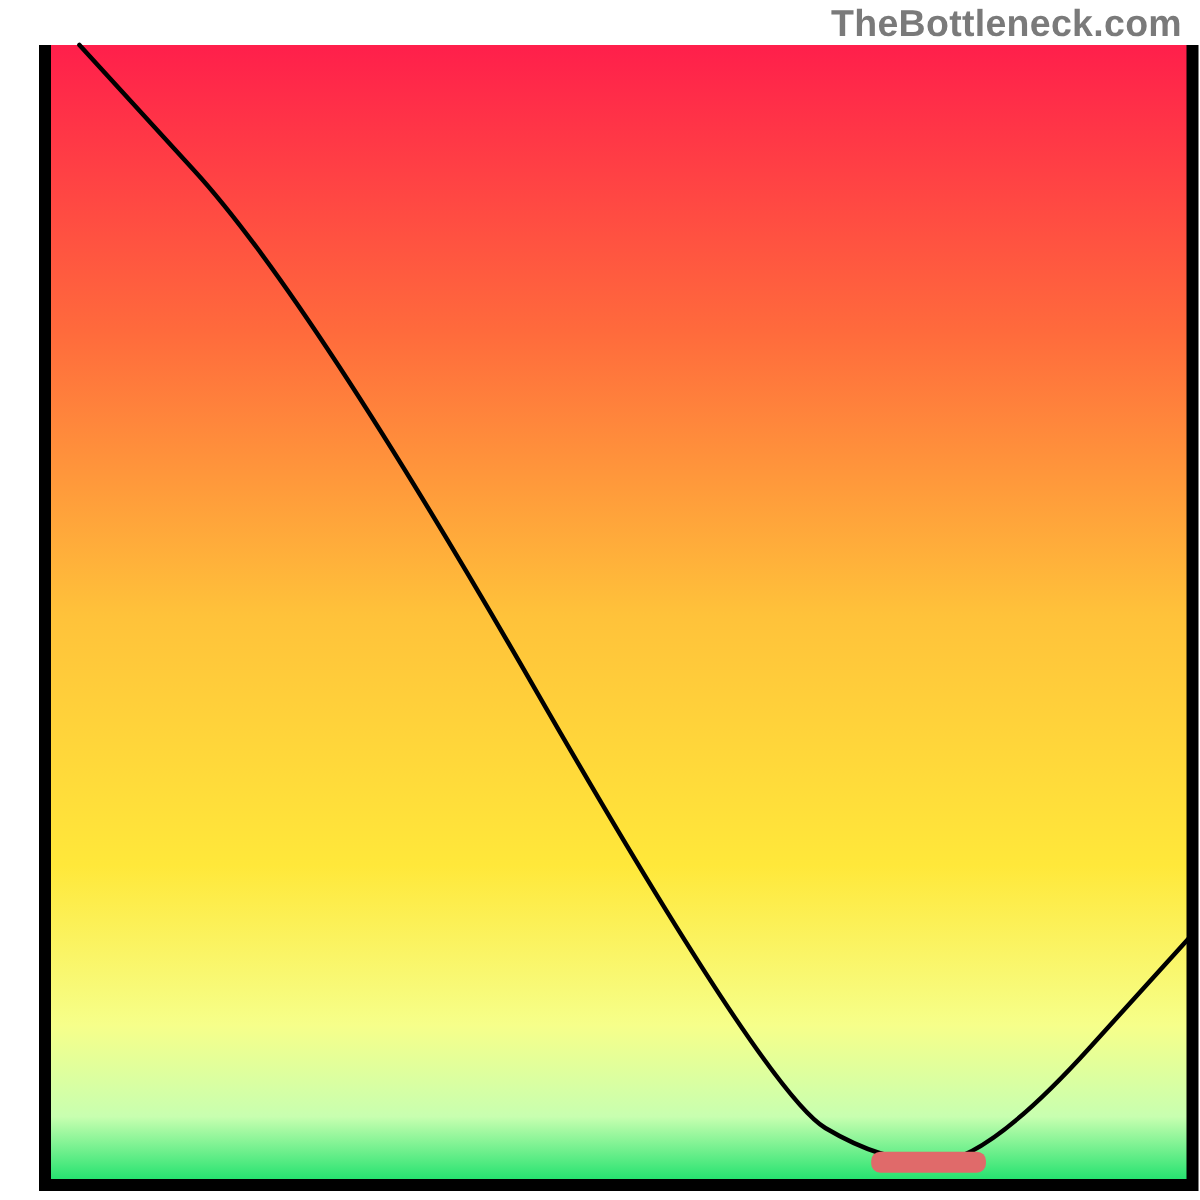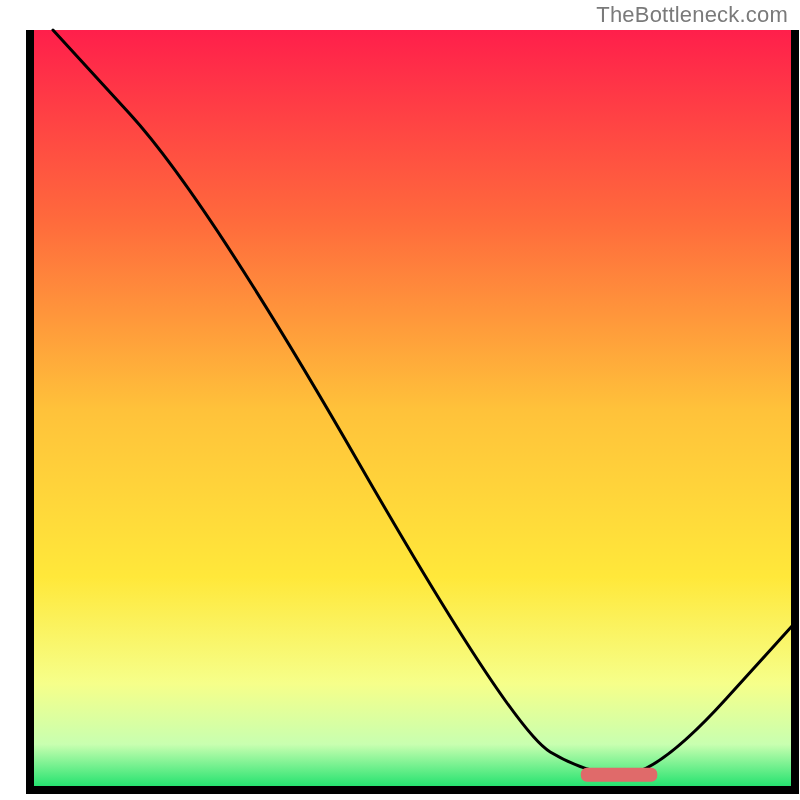--- a/index.html
+++ b/index.html
@@ -12,22 +12,22 @@
   }
   .container {
     position: relative;
     width: 800px;
     height: 800px;
   }
   .watermark {
     position: absolute;
     top: 2px;
     right: 12px;
-    font-size: 22px;
-    font-weight: 400;
+    font-size: 25px;
+    font-weight: 700;
     color: #7a7a7a;
     letter-spacing: 0.2px;
     user-select: none;
   }
   svg {
     display: block;
   }
 </style>
 </head>
 <body>

